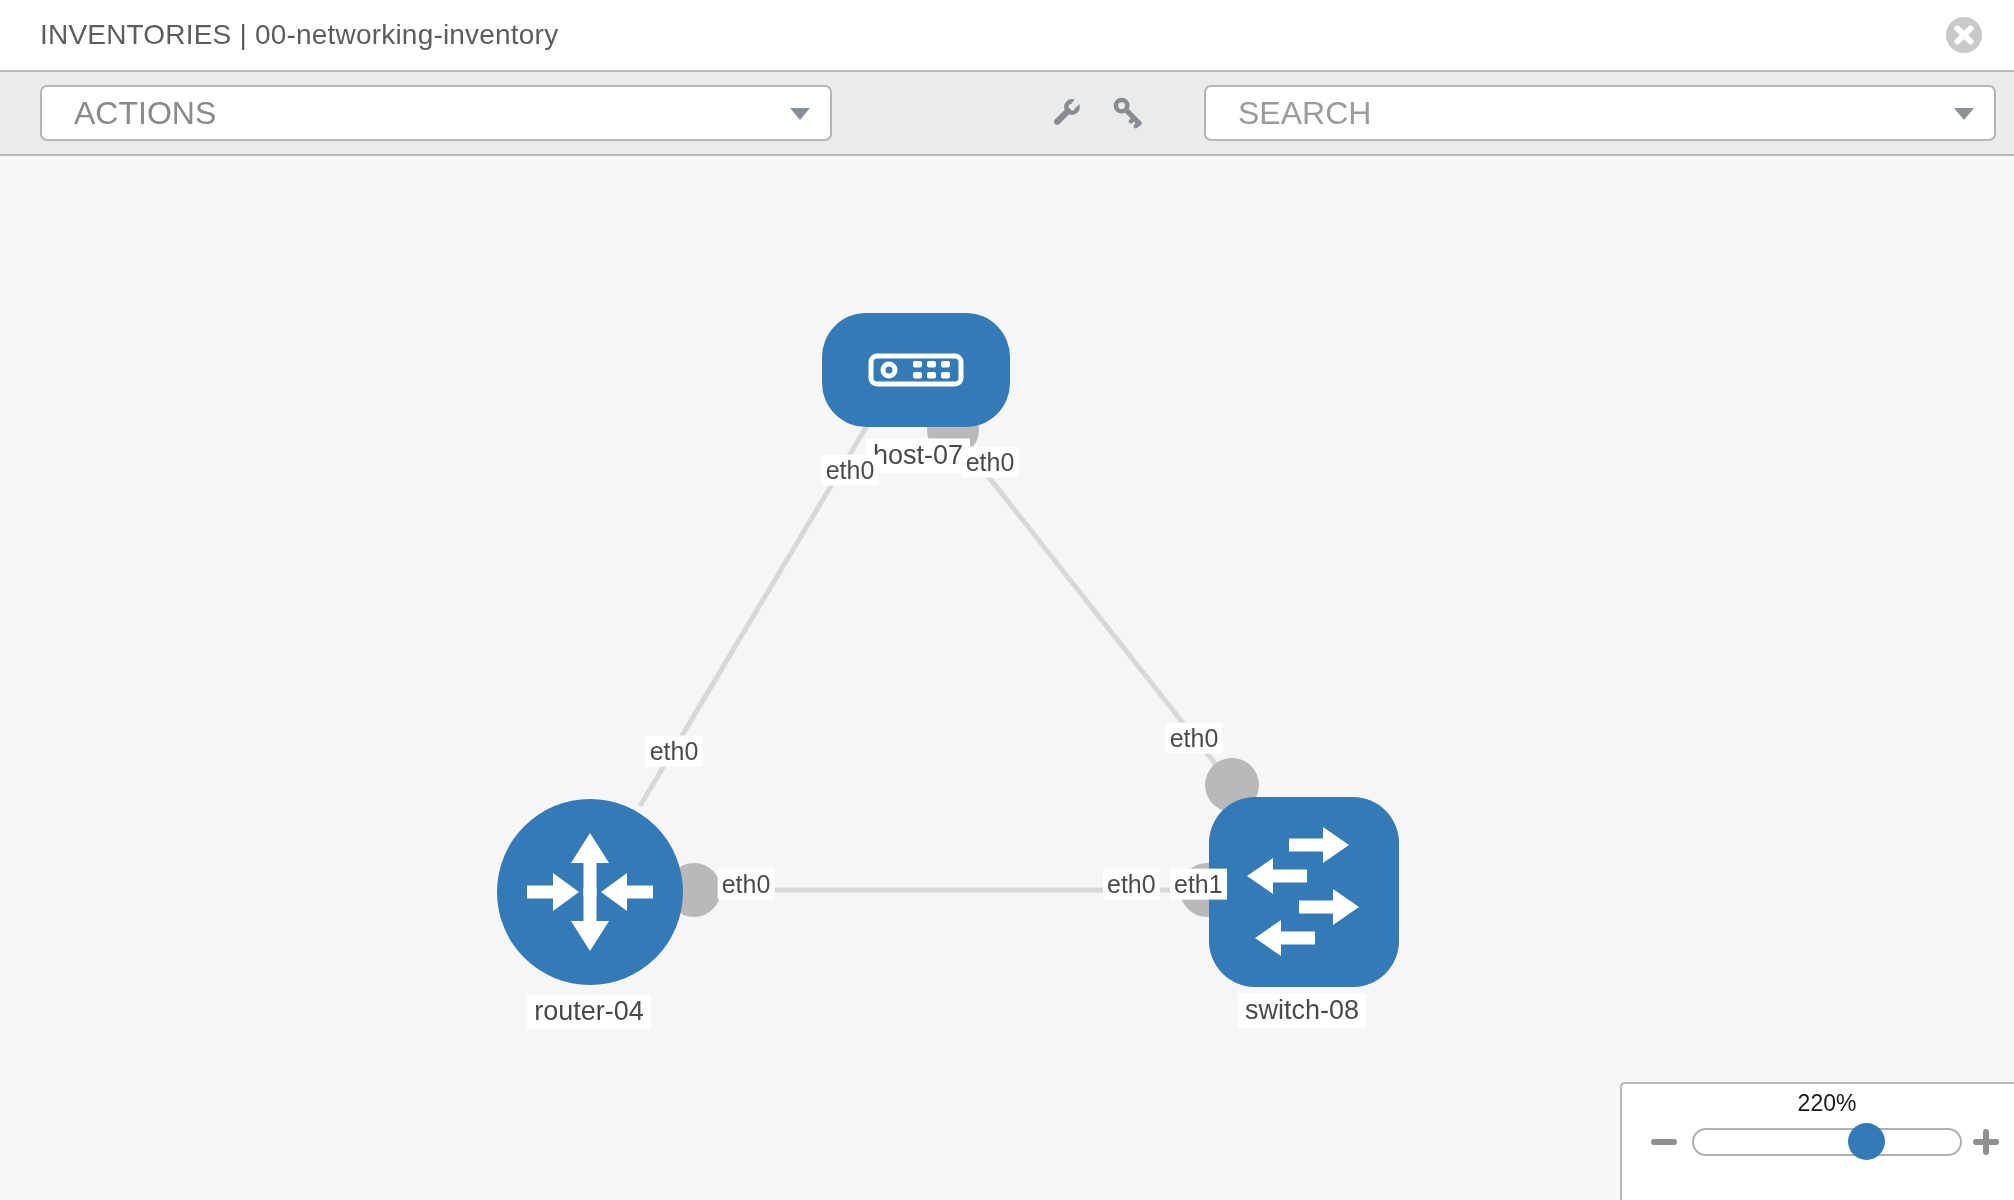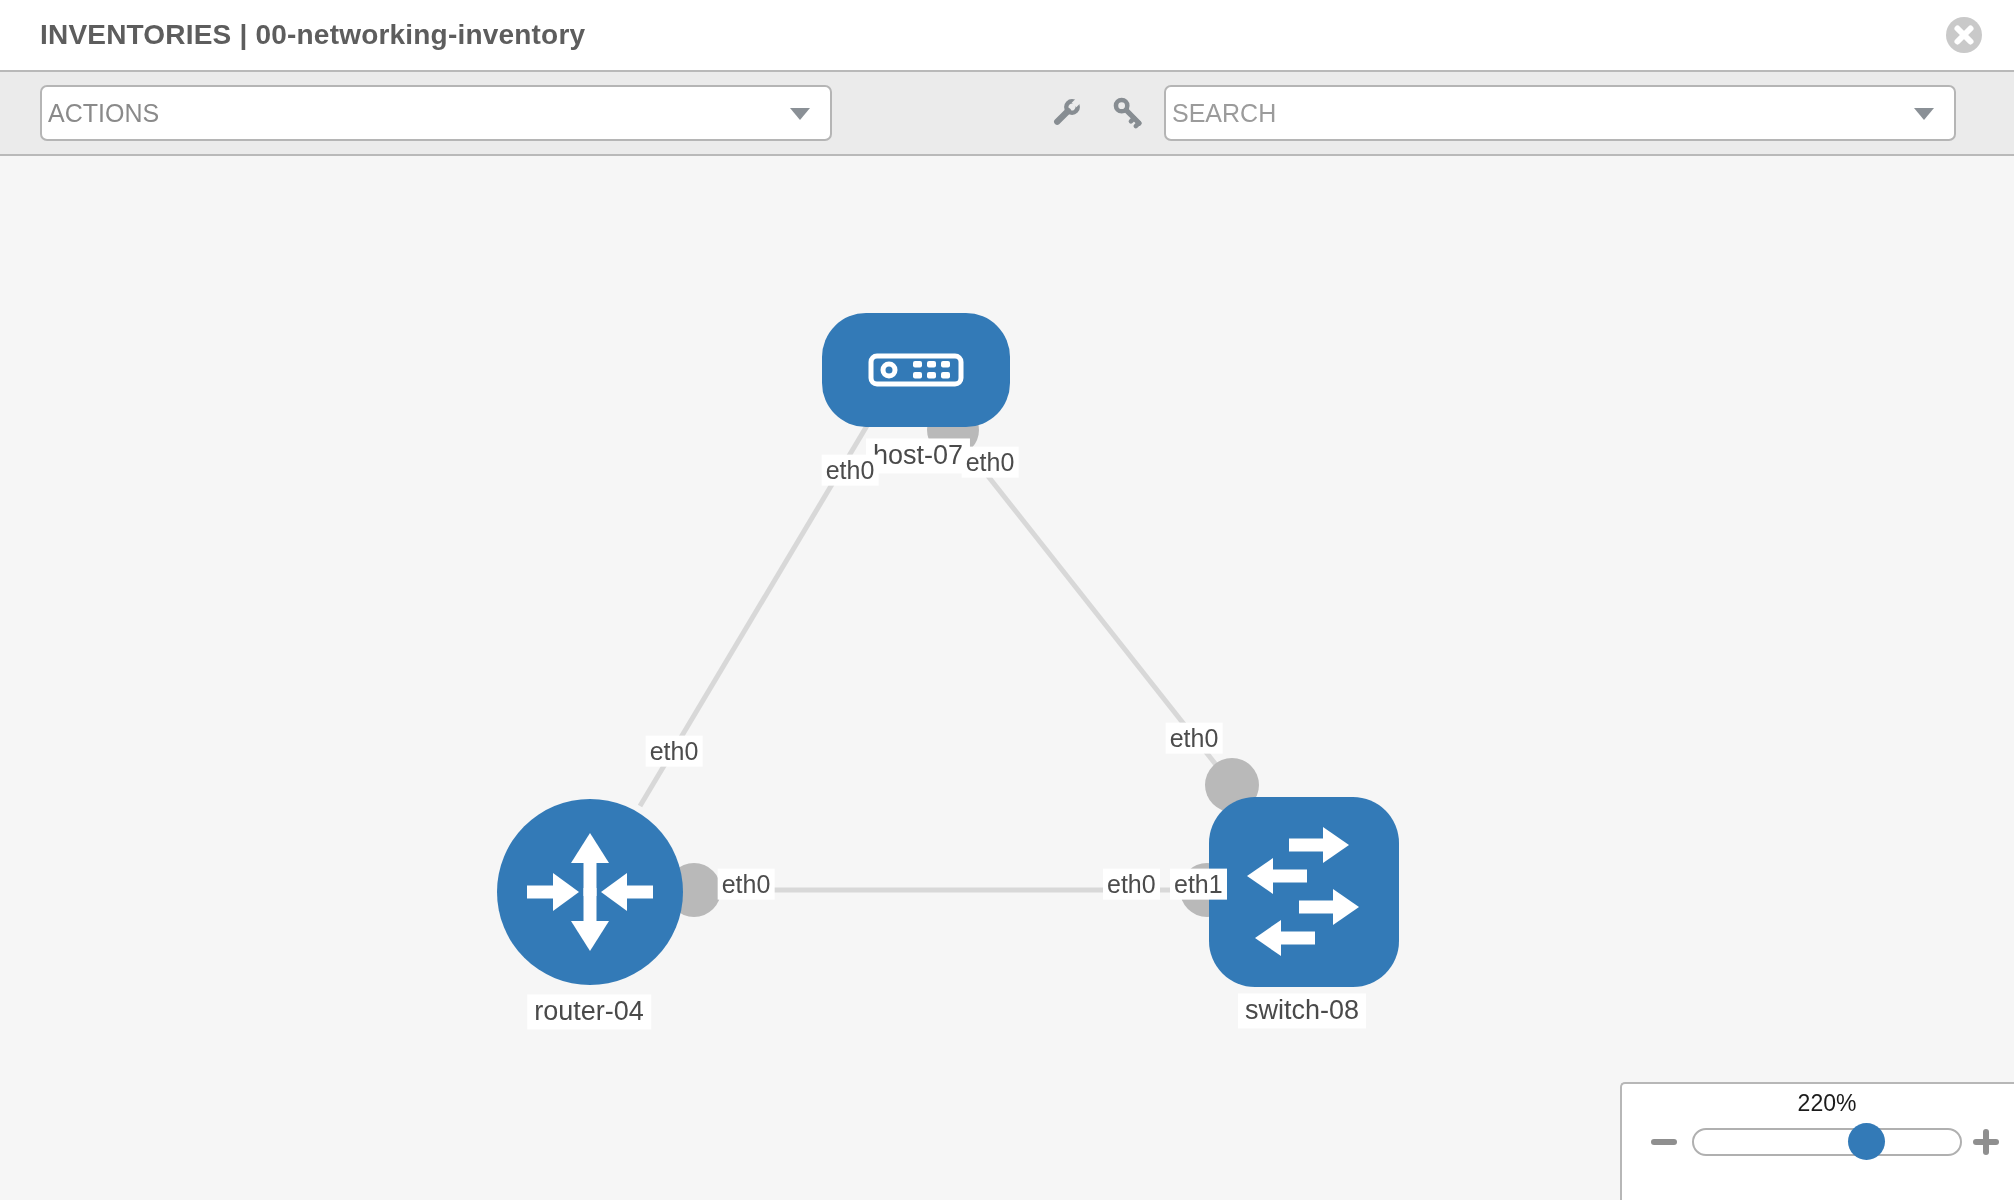--- a/index.html
+++ b/index.html
@@ -2,35 +2,35 @@
 <html><head>
 <meta charset="utf-8">
 <style>
   html,body{margin:0;padding:0}
   body{width:2014px;height:1200px;overflow:hidden;background:#fff;
        font-family:"Liberation Sans",sans-serif;position:relative}
 
   
   .hdr{position:relative;height:70px;background:#fff;border-bottom:2px solid #b9b9b9}
   .hdr h1{position:absolute;left:40px;top:50%;transform:translateY(-50%);margin:0;
-          font-size:28px;font-weight:700;color:#5d5d5d;letter-spacing:.2px}
+          font-size:28px;font-weight:400;color:#5d5d5d;letter-spacing:.2px}
   .close-btn{position:absolute;right:32px;top:17px;width:36px;height:36px;
              padding:0;border:none;background:transparent;cursor:pointer}
 
   
   .toolbar{position:relative;height:82px;background:#ebebeb;border-bottom:2px solid #b9b9b9}
   .select{position:absolute;top:13px;height:56px;box-sizing:border-box;background:#fff;
           border:2px solid #b5b5b5;border-radius:7px;display:flex;align-items:center;cursor:pointer}
-  .select .sel-label{padding-left:6px;font-size:25px;color:#8a8a8a}
+  .select .sel-label{padding-left:32px;font-size:32px;color:#8a8a8a}
   .select.search .sel-label{color:#9b9b9b}
   .caret{position:absolute;right:20px;top:50%;margin-top:-5px;width:0;height:0;
          border-left:10px solid transparent;border-right:10px solid transparent;
          border-top:12px solid #8a9096}
   .actions{left:40px;width:792px}
-  .search{left:1164px;width:792px}
+  .search{left:1204px;width:792px}
   .tool-btn{position:absolute;top:19px;width:44px;height:44px;padding:0;border:none;
             background:transparent;cursor:pointer;display:flex;align-items:center;justify-content:center}
   .tb-wrench{left:1044px}
   .tb-key{left:1107px}
 
   
   .canvas{position:relative;height:1044px;background:#f6f6f6;overflow:hidden}
   .netsvg{position:absolute;left:0;top:0}
 
   .node{position:absolute;background:#337ab7;display:flex;align-items:center;justify-content:center}

